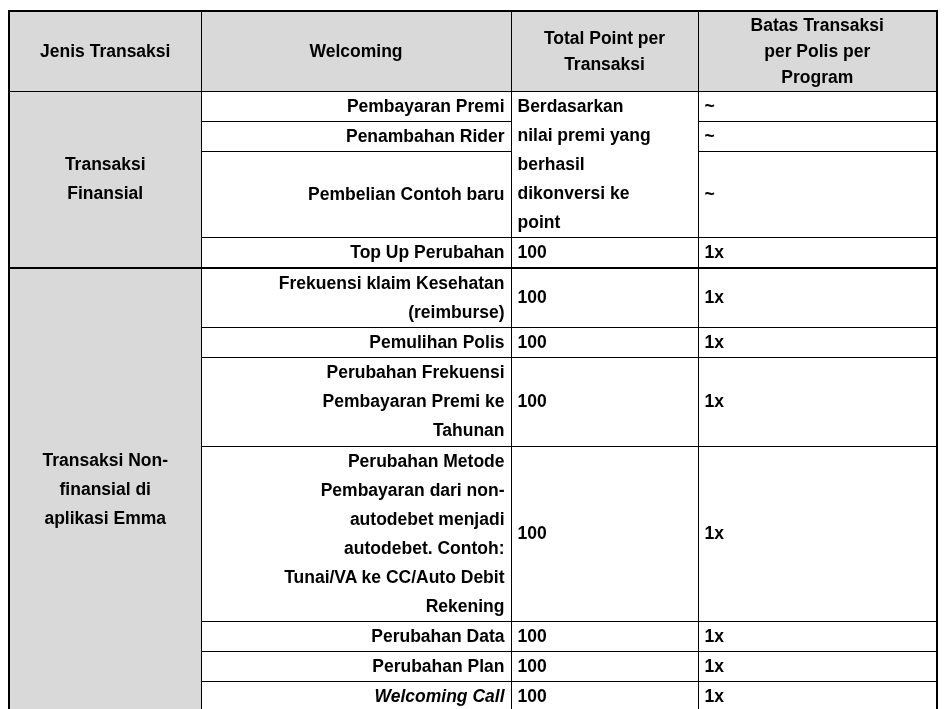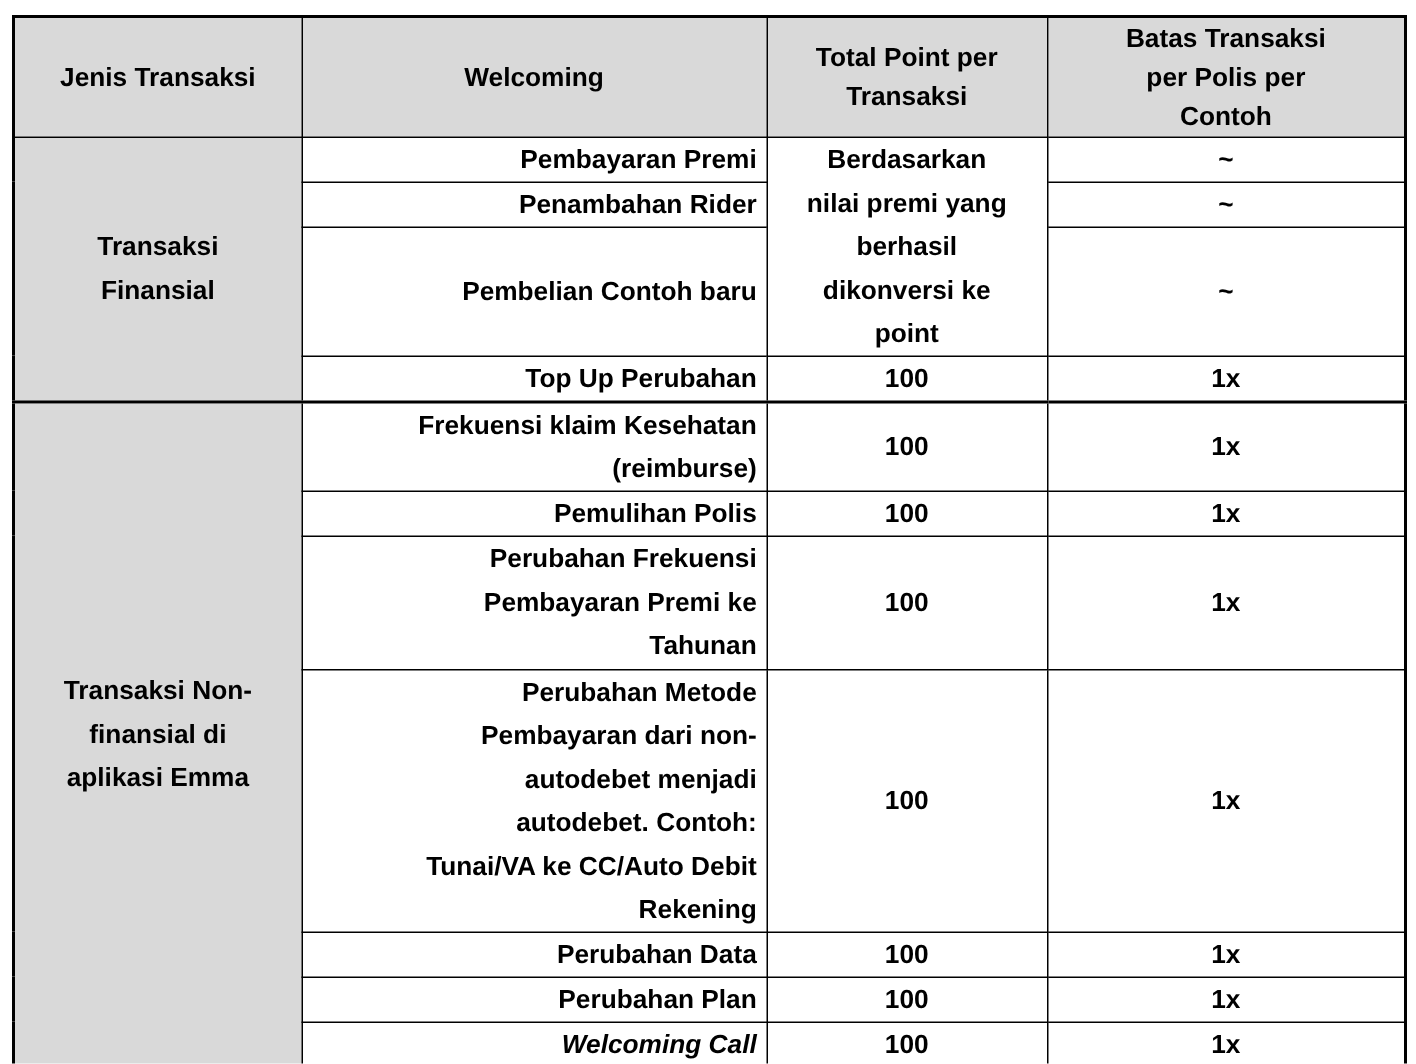--- a/index.html
+++ b/index.html
@@ -31,21 +31,21 @@
     overflow: hidden;
   }
   th { background: #d9d9d9; text-align: center; }
   th.bold, .bold { font-weight: bold; }
   td.group-cell {
     background: #d9d9d9;
     text-align: center;
     font-weight: bold;
   }
   td.activity { text-align: right; padding-left: 13px; }
-  td.center { text-align: center; }
+  td.center { }
   td.italic { font-style: italic; }
   tr.section-start td { border-top: 2px solid #000000; }
   
   tr.header-row th { line-height: 26px; }
 </style>
 </head>
 <body>
 
 <div class="page">
   <table class="points-table">
@@ -56,21 +56,21 @@
       <col style="width:239px">
     </colgroup>
     <tbody>
         <tr class="header-row" style="height:80px">
       <th>Jenis Transaksi</th>
       <th class="bold">Welcoming</th>
       <th class="bold">Total Point per
 Transaksi</th>
       <th class="bold">Batas Transaksi
 per Polis per
-Contoh</th>
+Program</th>
     </tr>
 
     <tr style="height:28px">
       <td class="group-cell" rowspan="4">Transaksi
 Finansial</td>
       <td class="activity">Pembayaran Premi</td>
       <td class="center" rowspan="3">Berdasarkan
 nilai premi yang
 berhasil
 dikonversi ke

